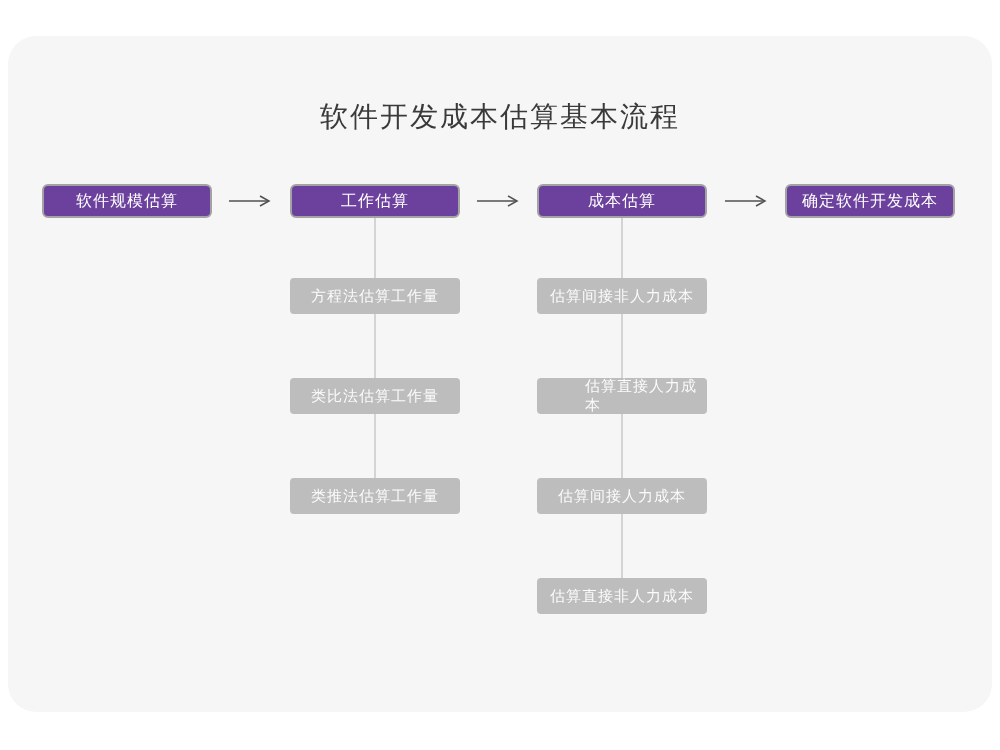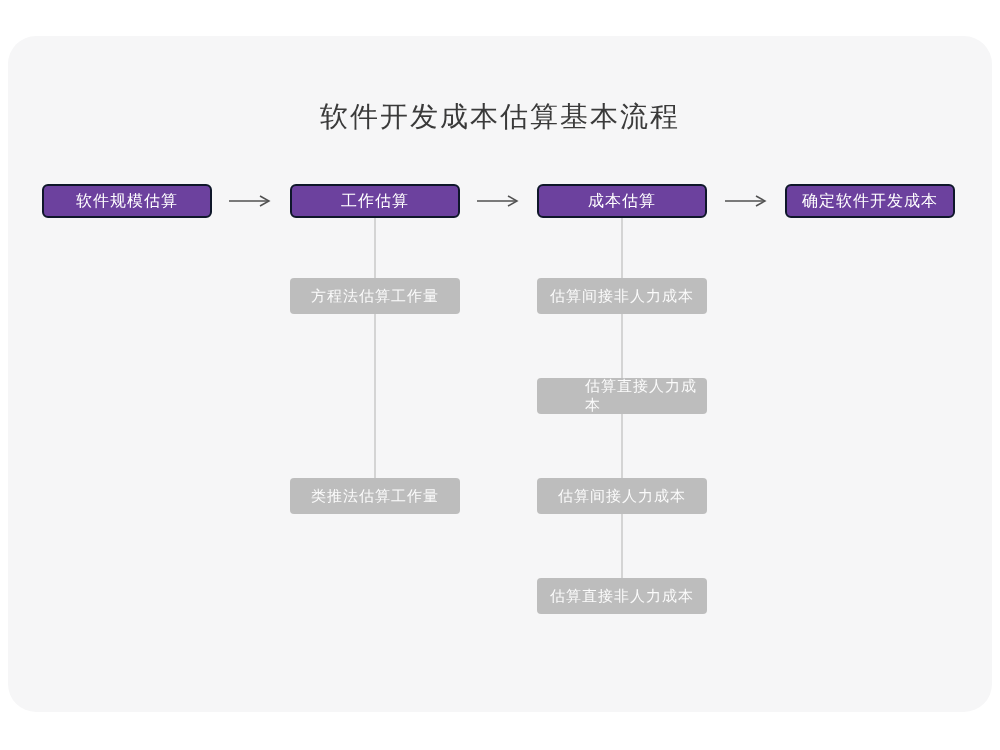--- a/index.html
+++ b/index.html
@@ -30,21 +30,21 @@
     position: absolute;
     width: 170px; height: 34px;
     display: flex; align-items: center; justify-content: center;
     font-size: 16px;
     letter-spacing: 1px;
     z-index: 2;
   }
 
   .node.purple {
     background: #6c419e;
-    border: 2px solid #0f172a;
+    border: 2px solid #a3a3a3;
     border-radius: 6px;
     color: #ffffff;
     top: 184px;
   }
 
   .node.gray {
     background: #bdbdbd;
     border-radius: 4px;
     color: #fbfbfb;
     height: 36px;
@@ -97,20 +97,23 @@
     <path d="M32 1 L41 6 L32 11" fill="none" stroke="#515151" stroke-width="1.5"></path>
   </svg>
   <svg class="h-arrow" style="left:724px;" width="44" height="12">
     <line x1="1" y1="6" x2="40" y2="6" stroke="#515151" stroke-width="1.5"></line>
     <path d="M32 1 L41 6 L32 11" fill="none" stroke="#515151" stroke-width="1.5"></path>
   </svg>
 
   <div class="node gray col-left" style="top:278px;">
     <span>方程法估算工作量</span>
   </div>
+  <div class="node gray col-left" style="top:378px;">
+    <span>类比法估算工作量</span>
+  </div>
   <div class="node gray col-left" style="top:478px;justify-content:center;">
     <span>类推法估算工作量</span>
   </div>
 
   <div class="node gray col-right" style="top:278px;">
     <span>估算间接非人力成本</span>
   </div>
   <div class="node gray col-right" style="top:378px;padding-left:48px;">
     <span>估算直接人力成本</span>
   </div>

